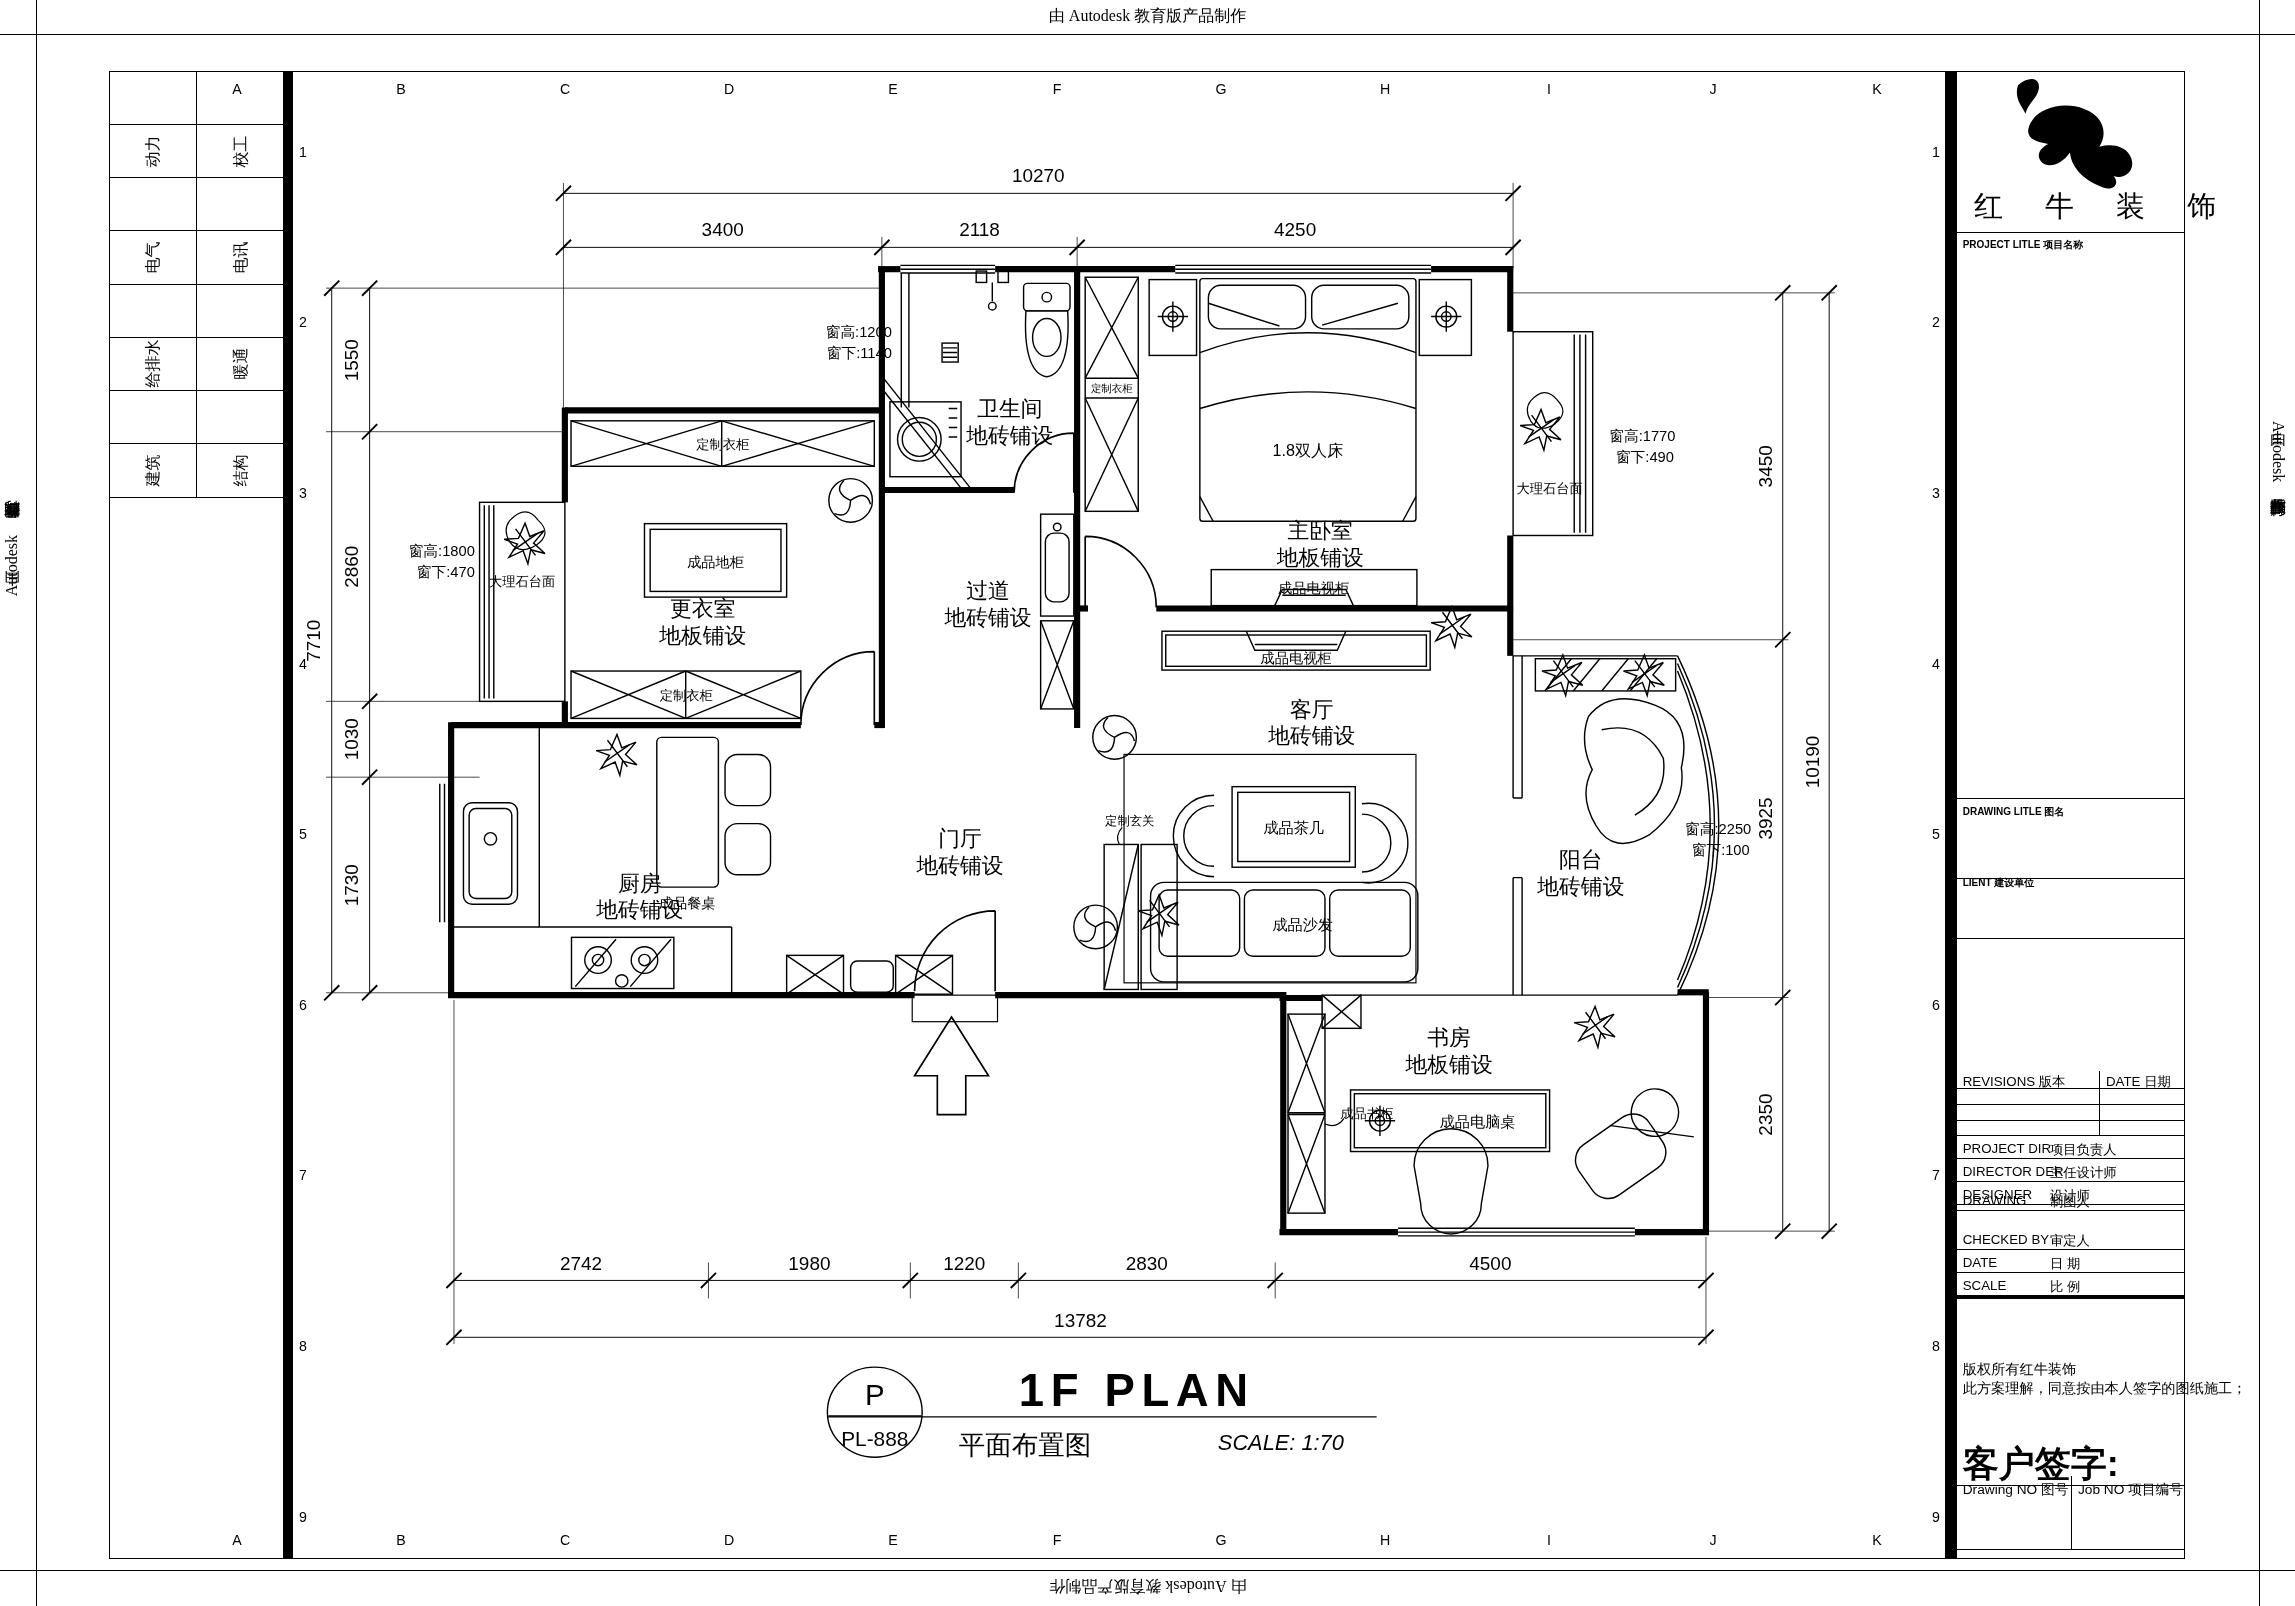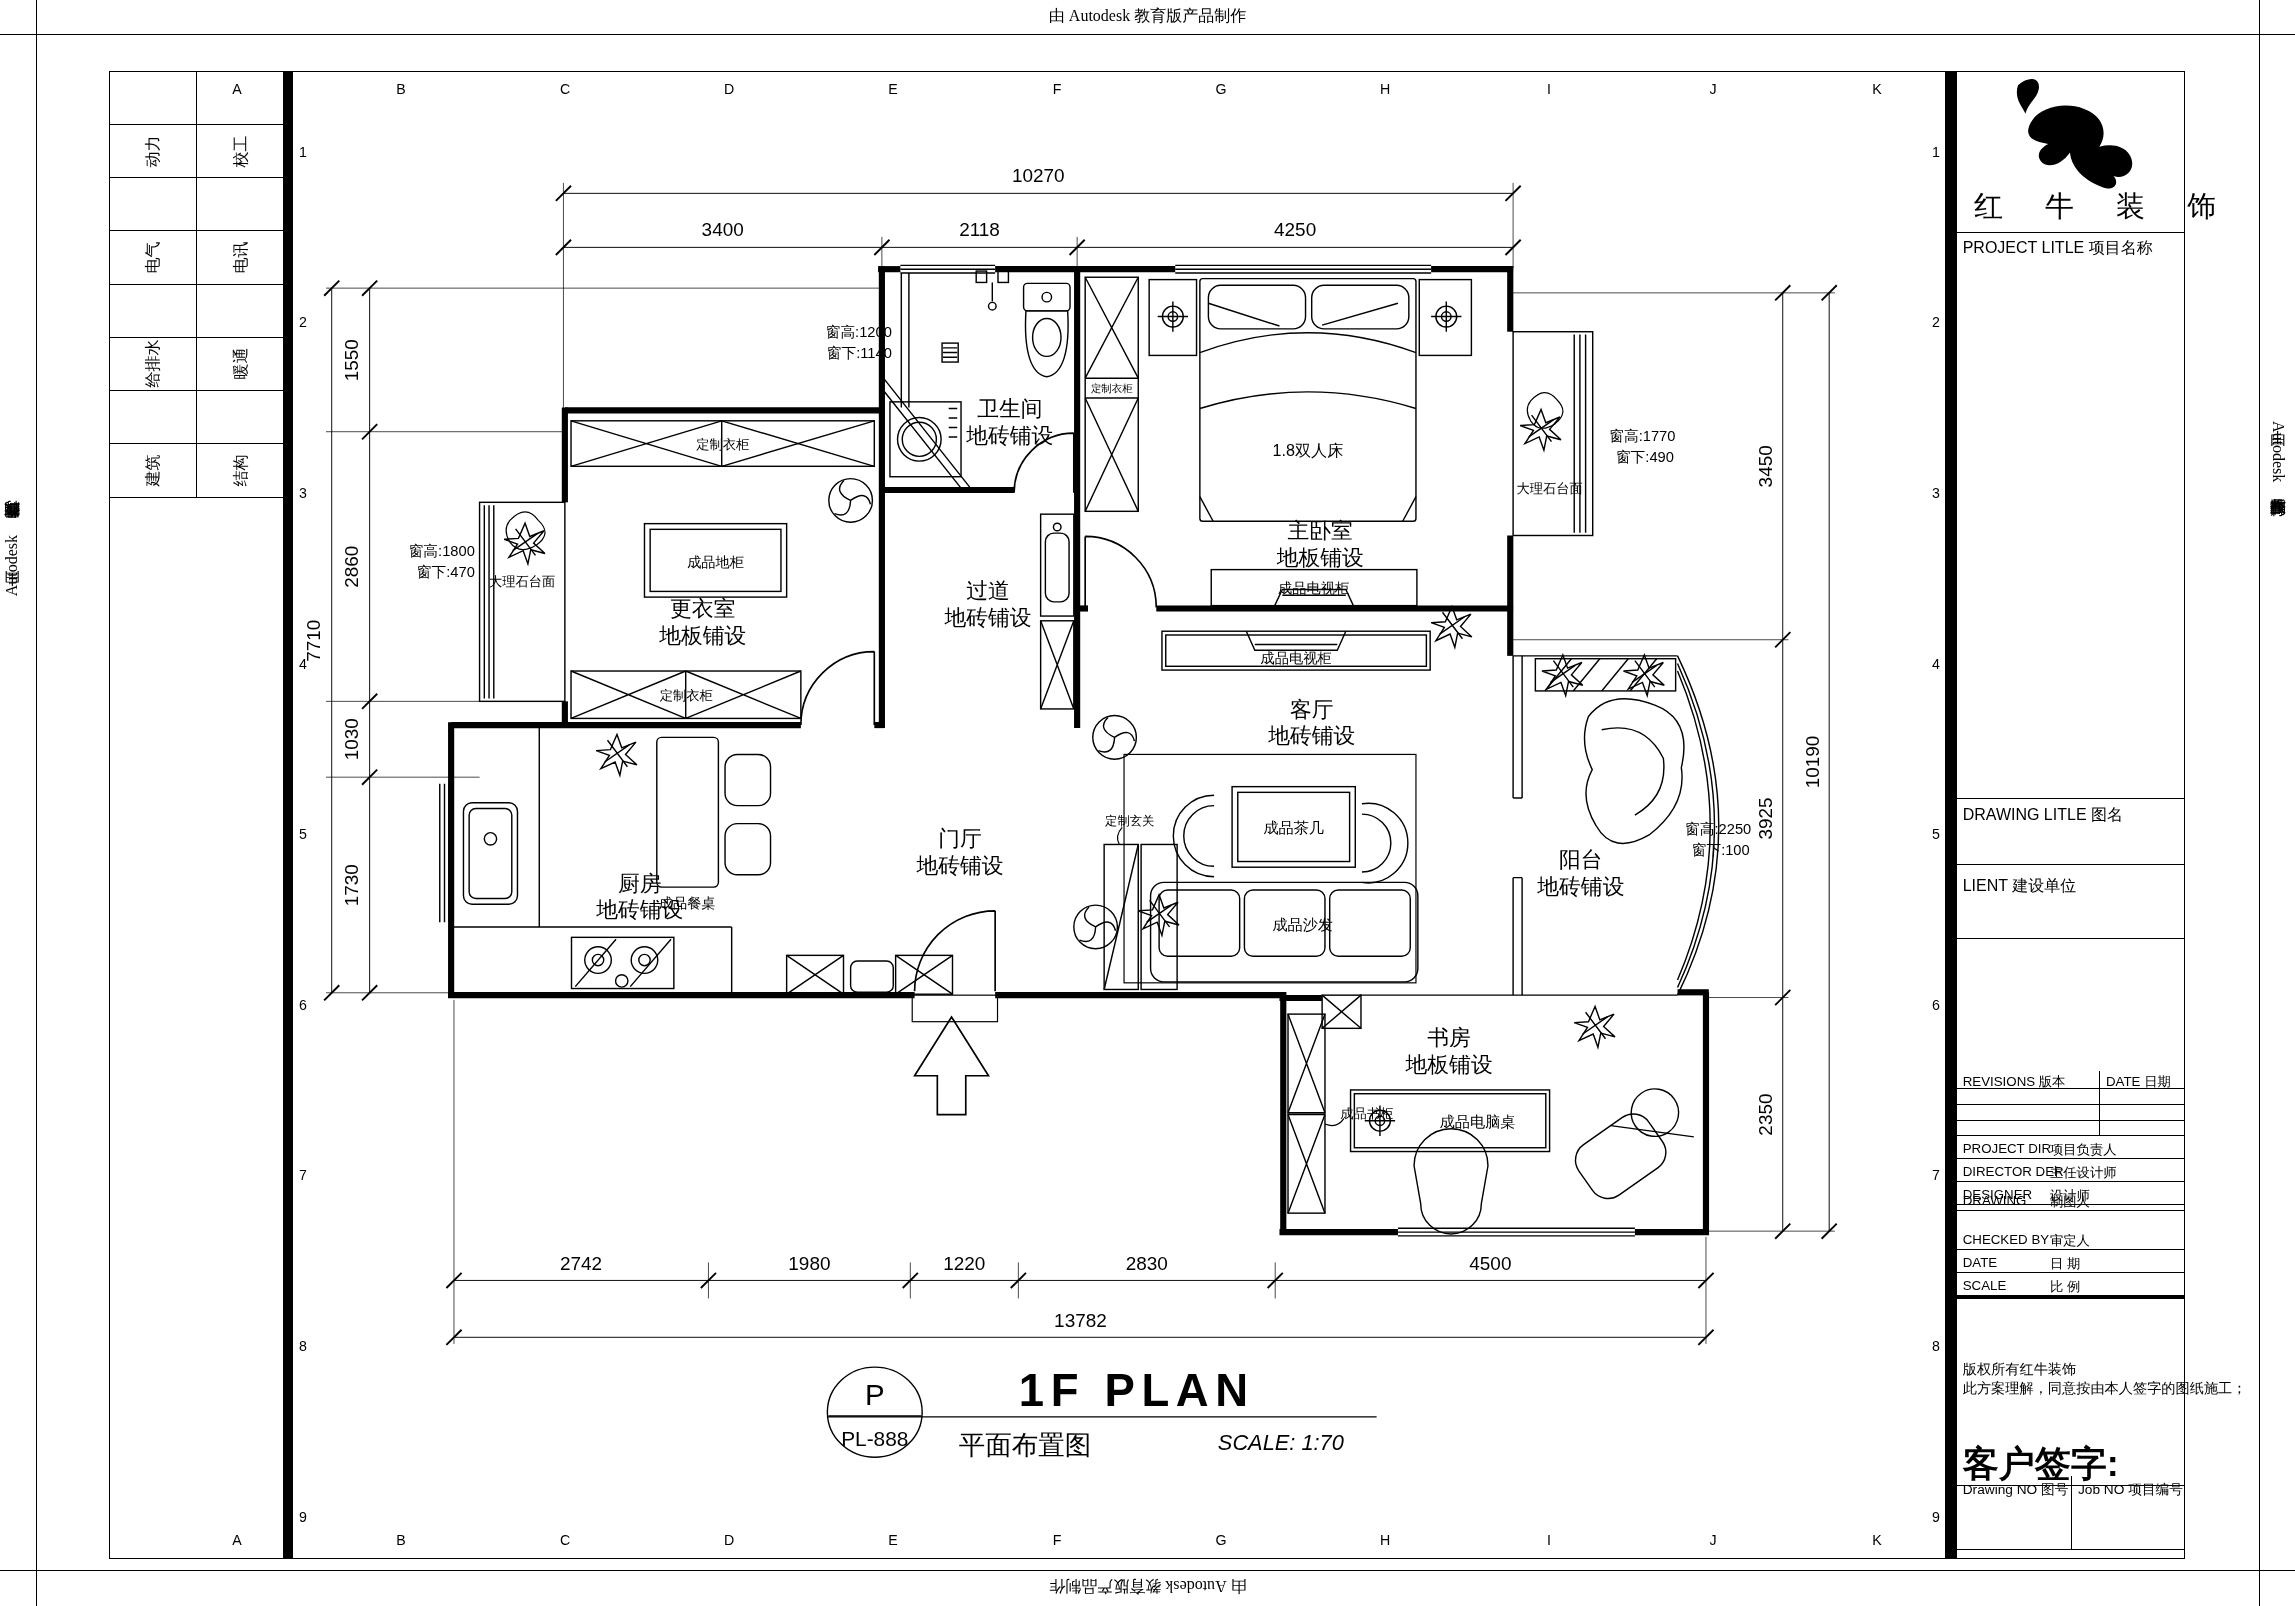--- a/index.html
+++ b/index.html
@@ -20,21 +20,21 @@
         display:grid;grid-template-rows:repeat(8,1fr);grid-template-columns:1fr 1fr;}
   .disc div{border-right:1.4px solid #000;border-bottom:1.4px solid #000;box-sizing:border-box;
             display:flex;align-items:center;justify-content:center;}
   .disc div:nth-child(2n){border-right:none;}
   .disc div:nth-last-child(-n+2){border-bottom:none;}
   .disc span{display:block;transform:rotate(-90deg);font-size:16px;white-space:nowrap;}
   .grid-lbl{position:absolute;font-size:14.2px;transform:translate(-50%,-50%);}
   
   .tb{position:absolute;left:1957px;top:71px;width:228px;height:1479px;box-sizing:border-box;border:1.4px solid #000;border-left:none;}
   .tb-sec{position:absolute;left:0;width:100%;box-sizing:border-box;border-bottom:1.4px solid #000;}
-  .tb-label{font-size:16px;padding:4.7px 0 0 5.7px;}
+  .tb-label{font-size:10px;padding:4.7px 0 0 5.7px;font-weight:bold;}
   .tb-brand{position:absolute;bottom:4.7px;width:100%;text-align:center;font-size:29px;letter-spacing:17px;text-indent:17px;white-space:nowrap;}
   .tb-firm-lines{position:absolute;top:42px;width:100%;text-align:center;}
   .tb-firm-lines .l1{font-size:21px;margin-bottom:3.8px;}
   .tb-firm-lines .l2{font-size:19px;margin-bottom:2.8px;}
   .tb-row{position:absolute;left:0;width:100%;height:23px;box-sizing:border-box;border-bottom:0.9px solid #000;font-size:13.3px;}
   .tb-row .en{position:absolute;left:5.7px;top:4.7px;}
   .tb-row .zh{position:absolute;left:93px;top:4.7px;}
   .rev-divider{position:absolute;left:142px;top:0;height:65px;width:0.9px;background:#000;}
   .rev-line{position:absolute;left:0;width:100%;height:0.9px;background:#000;}
   .sign1{position:absolute;left:5.7px;top:61px;font-size:14.2px;}
@@ -143,21 +143,21 @@
     <div class="tb-sec" style="top:0;height:161px;">
       <svg width="226" height="123" viewBox="0 0 476 260">
         <path d="M128,28 C150,8 176,10 172,36 C169,56 150,64 144,88 C134,70 120,54 128,28 Z" fill="#000"></path>
         <path d="M150,120 C160,78 220,60 268,78 C310,94 318,130 300,158 C330,150 360,158 368,184 C376,210 352,228 330,220 C344,236 330,252 308,244 C260,226 240,196 238,170 C220,196 190,206 176,188 C166,174 176,160 192,152 C170,148 146,142 150,120 Z" fill="#000"></path>
       </svg>
       <div class="tb-brand">红 牛 装 饰</div>
     </div>
     <div class="tb-sec" style="top:161px;height:566px;">
       <div class="tb-label">PROJECT LITLE  项目名称</div>
     </div>
-    <div class="tb-sec" style="top:728px;height:65px;">
+    <div class="tb-sec" style="top:728px;height:79px;">
       <div class="tb-label">DRAWING LITLE  图名</div>
     </div>
     <div class="tb-sec" style="top:799px;height:68px;">
       <div class="tb-label">LIENT  建设单位</div>
     </div>
     <div class="tb-sec" style="top:999px;height:65px;">
       <span style="position:absolute;left:5.7px;top:1.9px;font-size:13.3px;">REVISIONS 版本</span>
       <span style="position:absolute;left:149px;top:1.9px;font-size:13.3px;">DATE 日期</span>
       <div class="rev-divider"></div>
       <div class="rev-line" style="top:17px;"></div>

